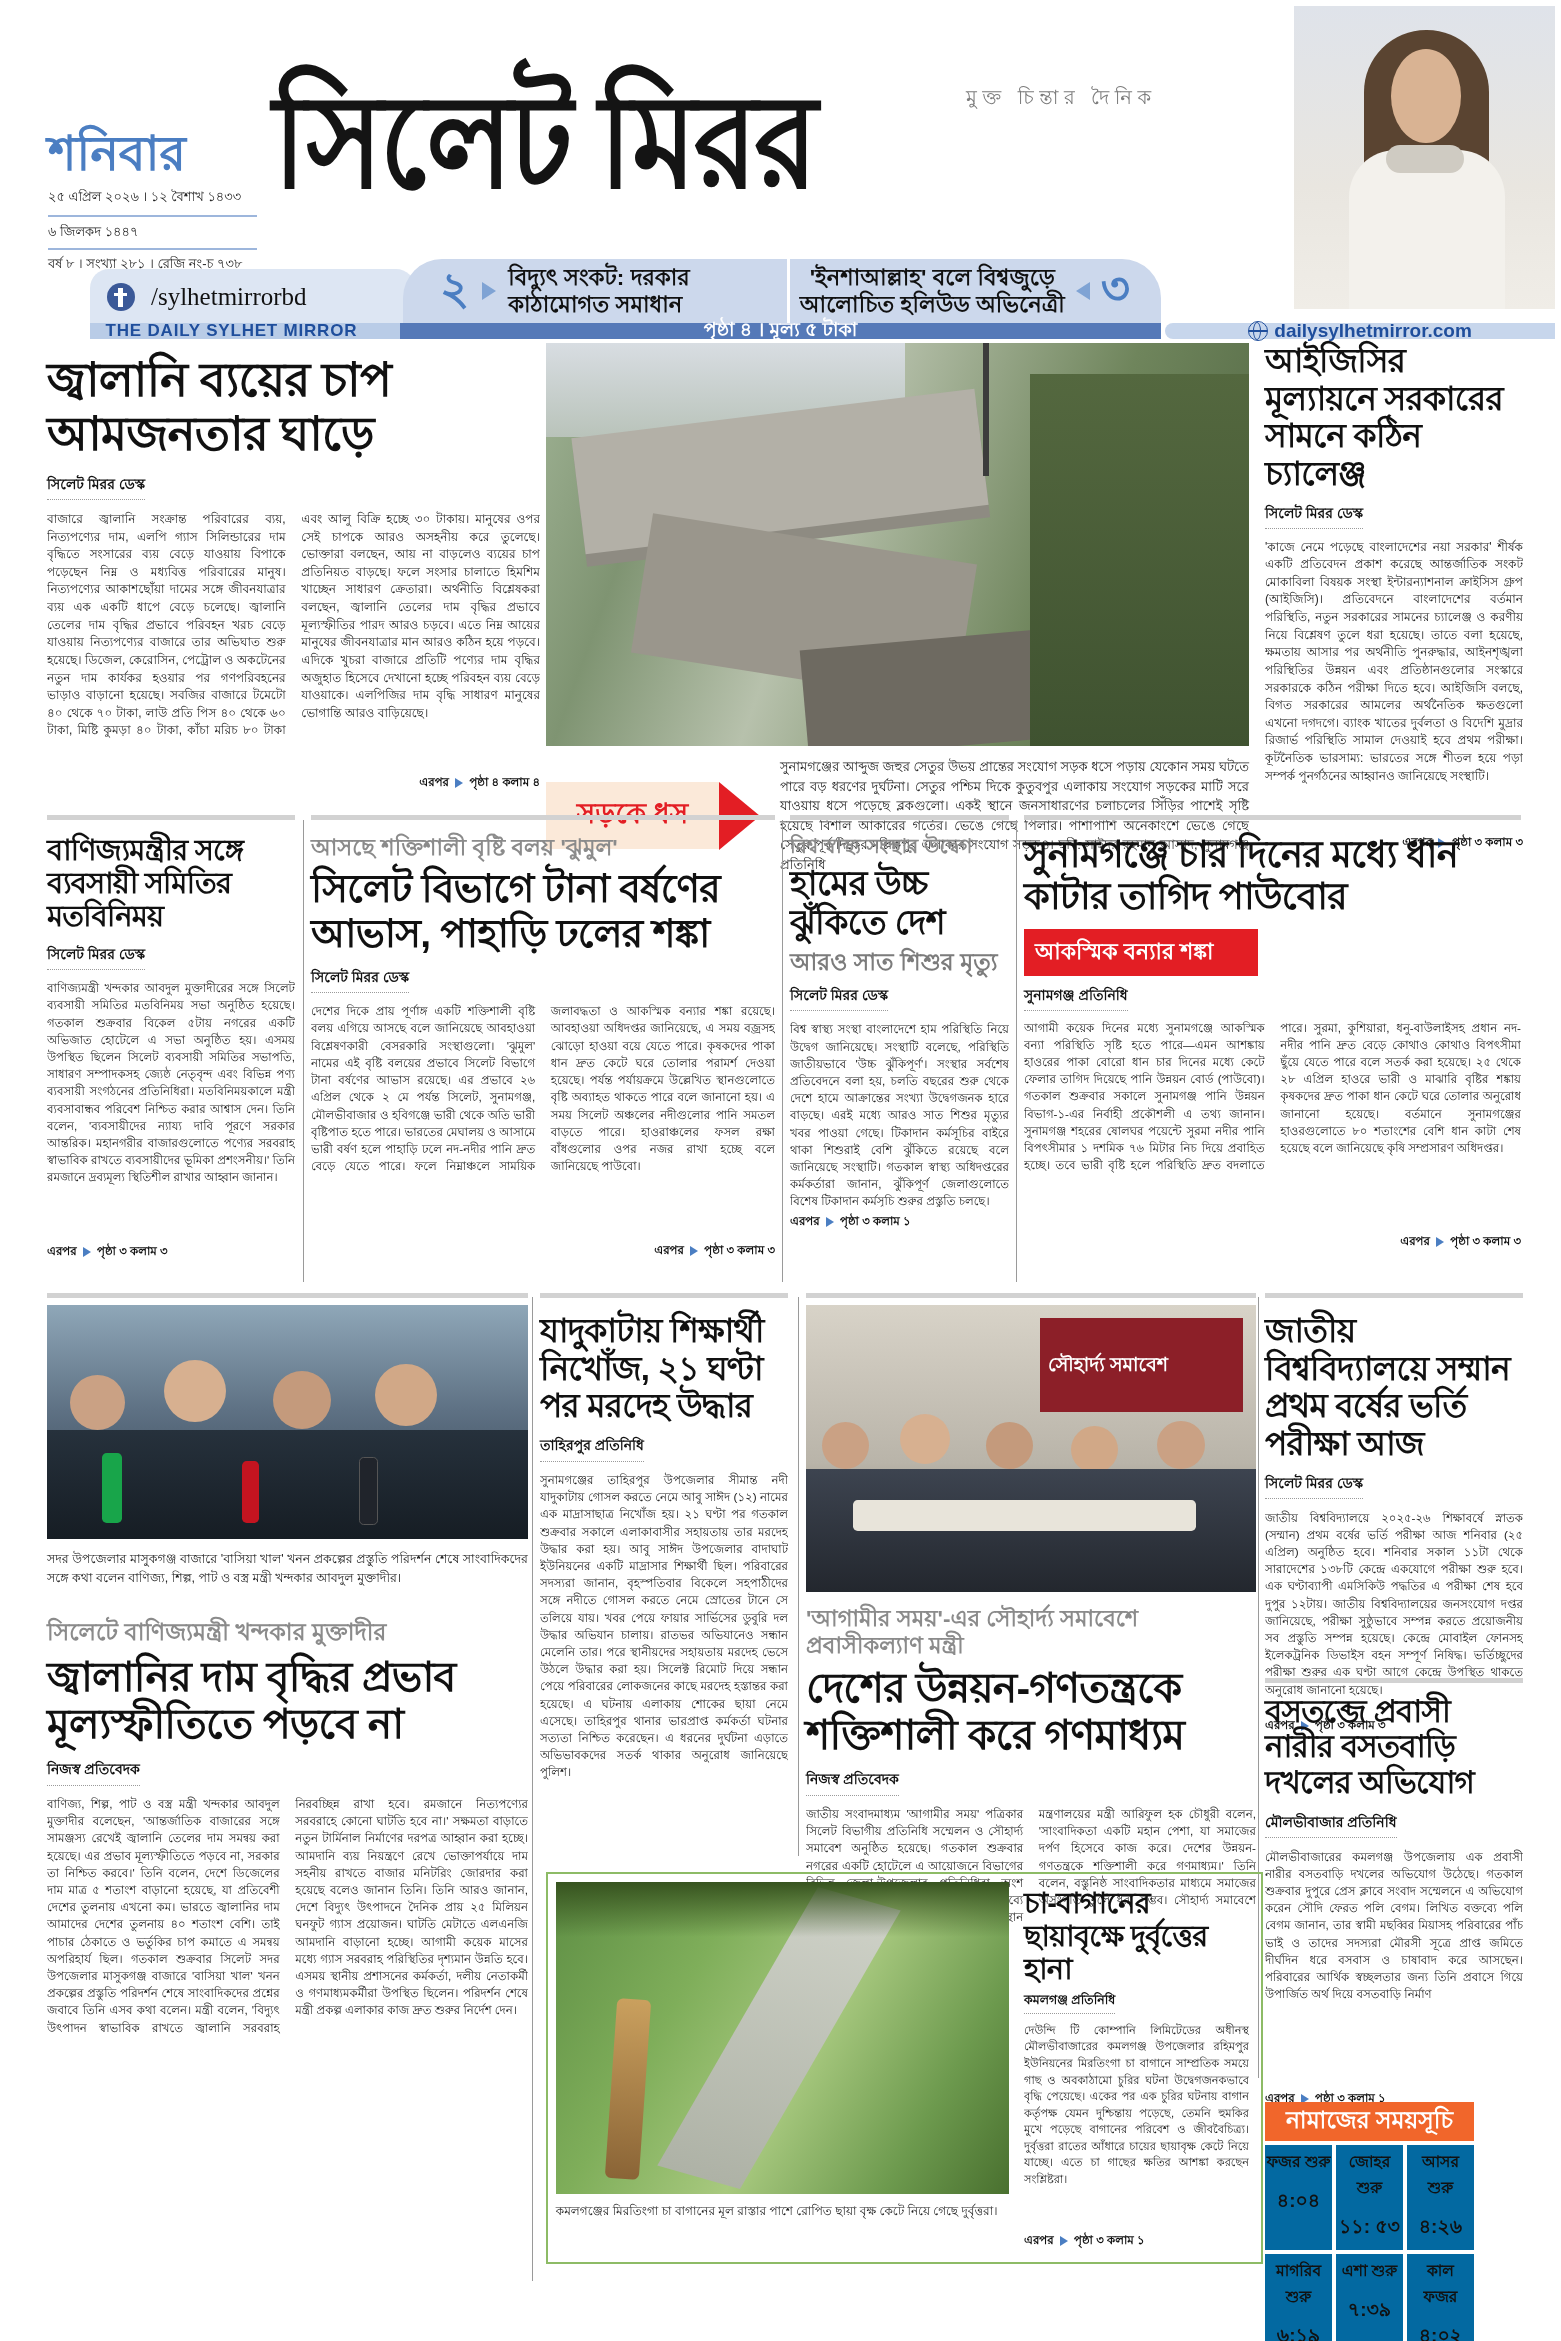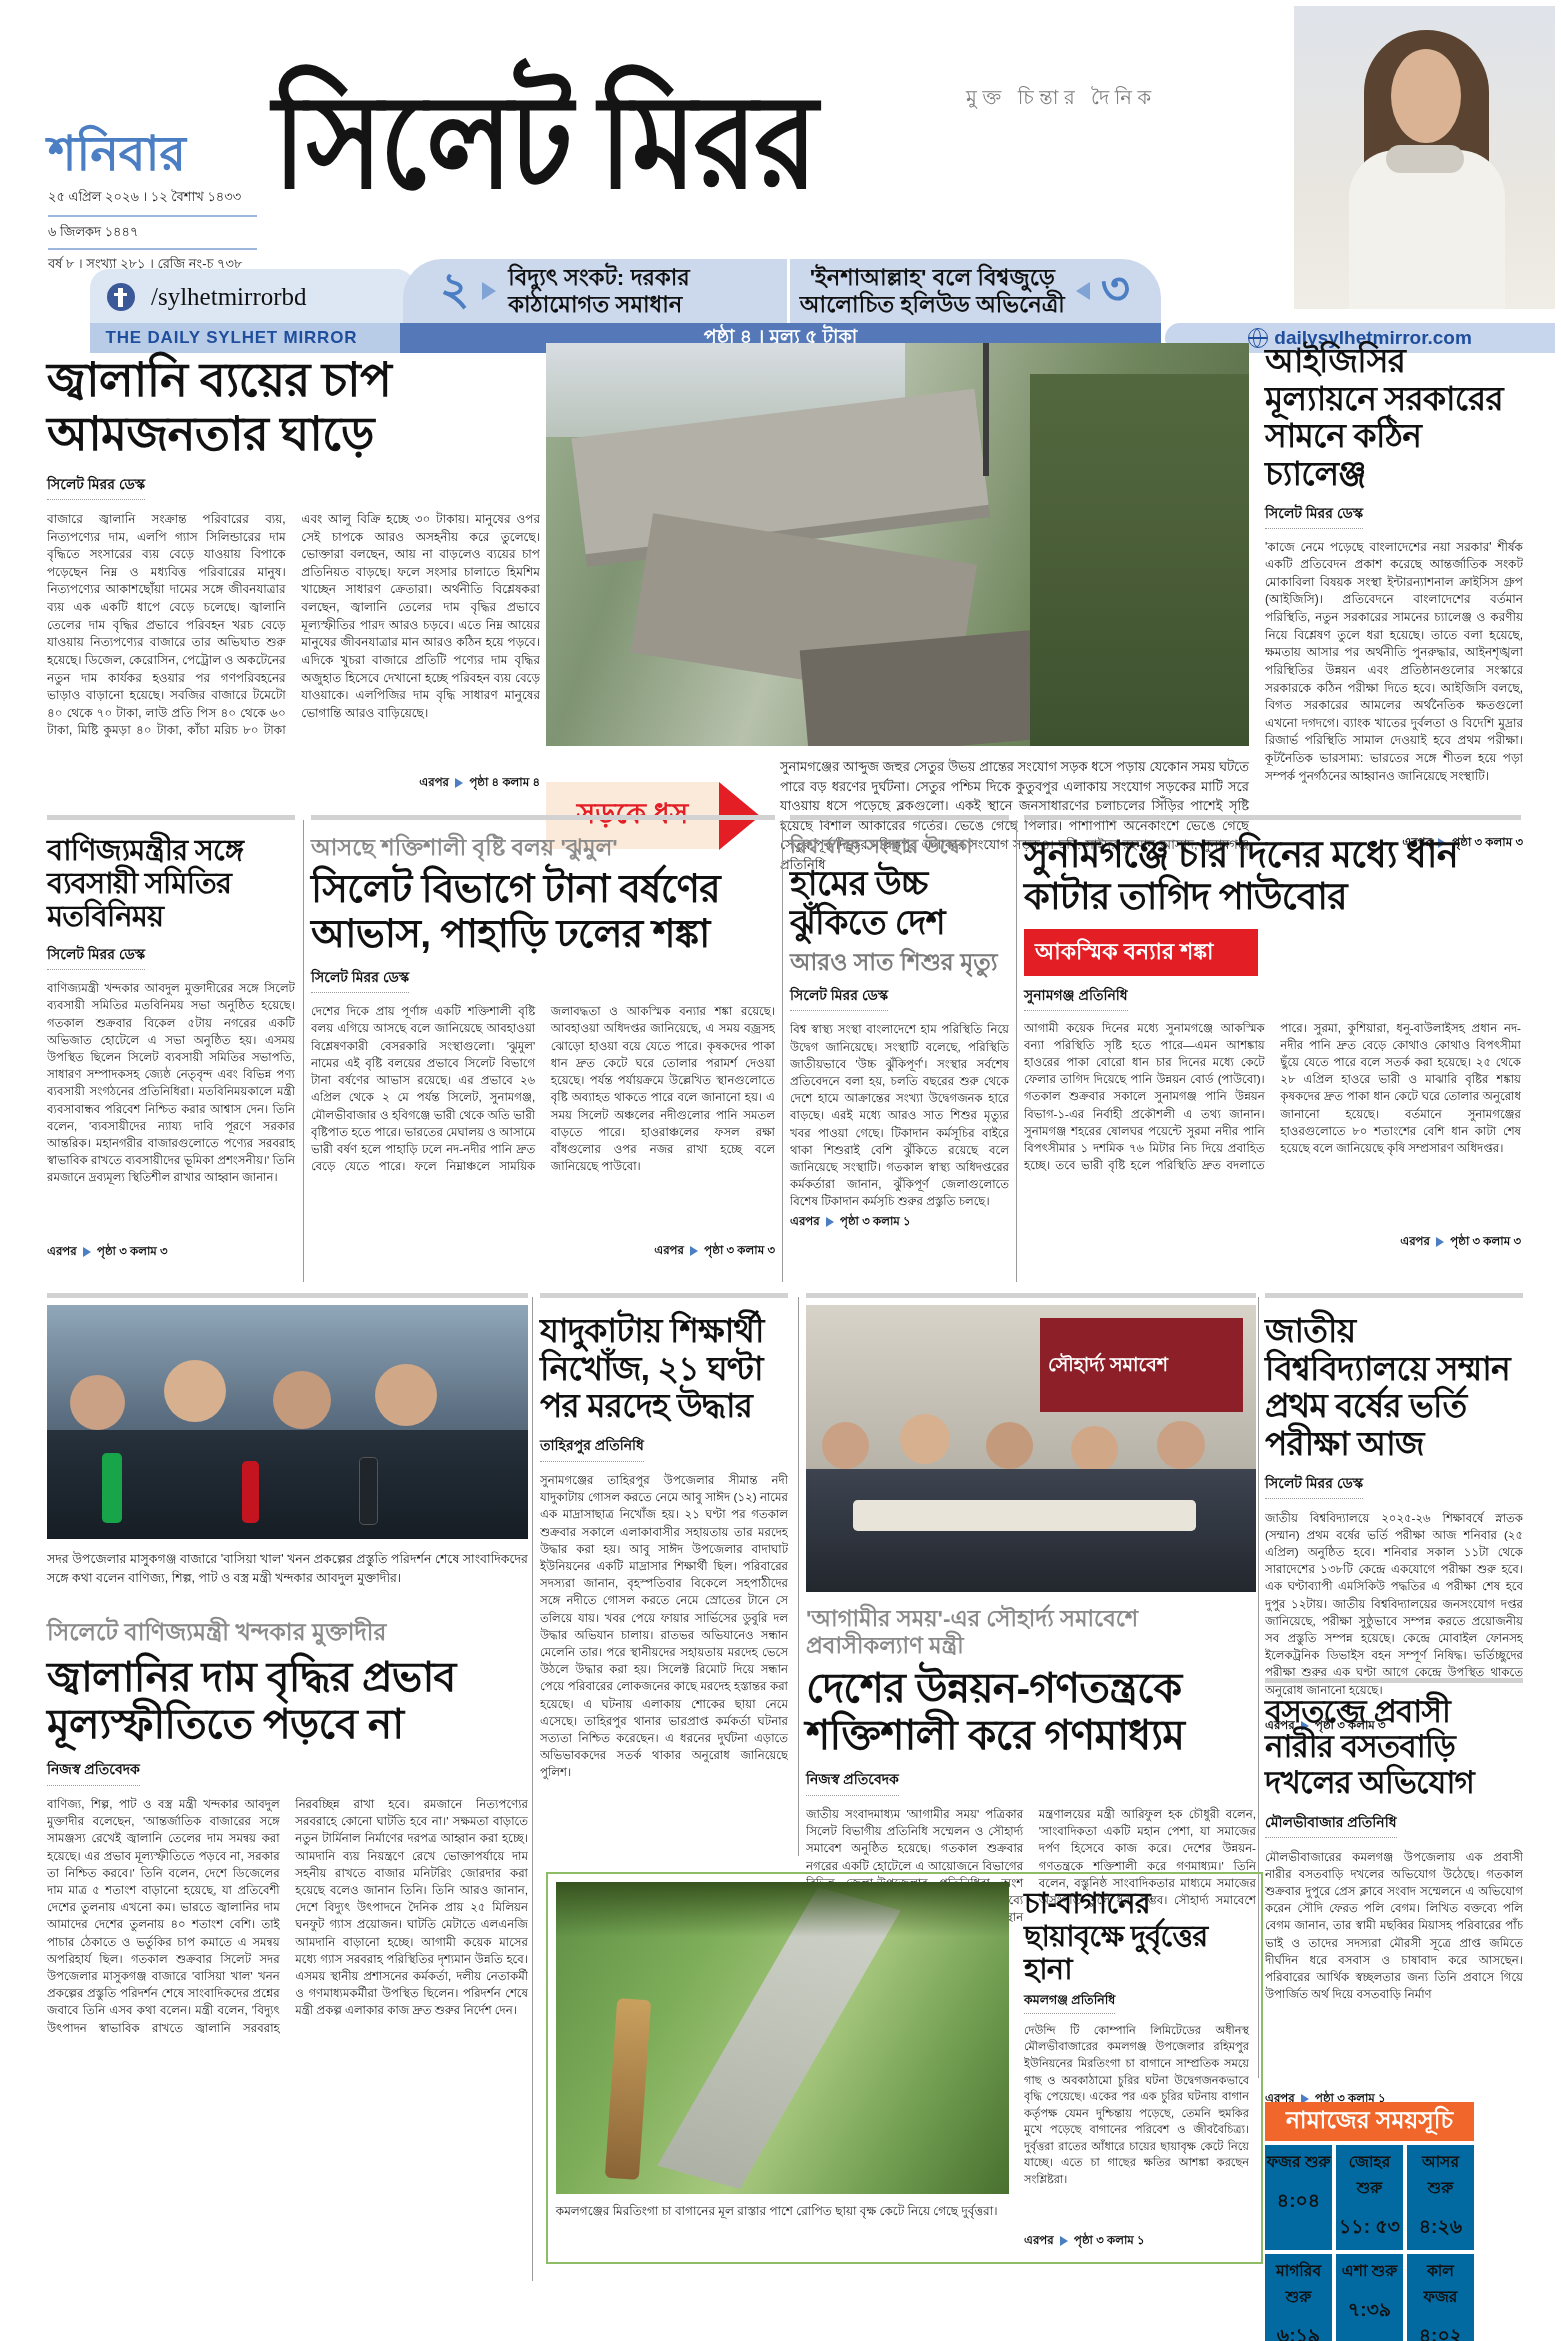--- a/index.html
+++ b/index.html
@@ -18,21 +18,21 @@
   .fb-circle{width:28px;height:28px;border-radius:50%;background:#3b5998;position:relative;flex:0 0 auto;}
   .fb-circle i{position:absolute;left:11px;top:5.5px;width:4.7px;height:19px;background:#fff;}
   .fb-circle b{position:absolute;left:7px;top:10px;width:12.5px;height:3.9px;background:#fff;}
   .fb-text{font-size:25px;color:#111;margin-left:16px;font-family:"Liberation Serif",serif;}
   .teaser{background:#ccd8ec;display:flex;align-items:center;}
   .teaser-num{font-size:45px;font-weight:bold;color:#4b7ec2;font-family:"Liberation Serif",serif;}
   .teaser-text{font-size:22.6px;font-weight:bold;color:#111;line-height:1.2;white-space:pre-line;}
   .tri-r{width:0;height:0;border-top:9.4px solid transparent;border-bottom:9.4px solid transparent;border-left:14px solid #7fa3d4;}
   .tri-l{width:0;height:0;border-top:9.4px solid transparent;border-bottom:9.4px solid transparent;border-right:14px solid #7fa3d4;}
   
-  .bar-seg{height:30px;display:flex;align-items:center;}
+  .bar-seg{height:16px;display:flex;align-items:center;}
   .bar-left{background:#b9cce7;color:#1f4e9c;font-weight:bold;font-size:17px;letter-spacing:0.8px;padding-left:15.6px;}
   .bar-mid{background:#5579b8;color:#ffffff;font-size:19px;font-weight:bold;justify-content:center;}
   .bar-right{background:#c7d6ec;color:#1f4e9c;font-weight:bold;font-size:19px;justify-content:center;border-radius:15px 0 0 15px;}
   .globe{width:20px;height:20px;border-radius:50%;border:1.6px solid #1f4e9c;position:relative;margin-right:6.2px;flex:0 0 auto;box-sizing:border-box;}
   .globe:before{content:"";position:absolute;left:50%;top:0;bottom:0;width:7.8px;margin-left:-4.7px;border:1.6px solid #1f4e9c;border-radius:50%;box-sizing:border-box;}
   .globe:after{content:"";position:absolute;top:50%;left:0;right:0;height:1.6px;margin-top:-0.8px;background:#1f4e9c;}
   
   .headline{font-weight:bold;color:#111;line-height:1.14;letter-spacing:-0.8px;}
   .kicker{color:#8b8b8b;font-weight:bold;line-height:1.2;}
   .byline{font-weight:bold;font-size:14px;color:#111;display:inline-block;border-bottom:1.6px dotted #9a9a9a;padding-bottom:2.3px;}

